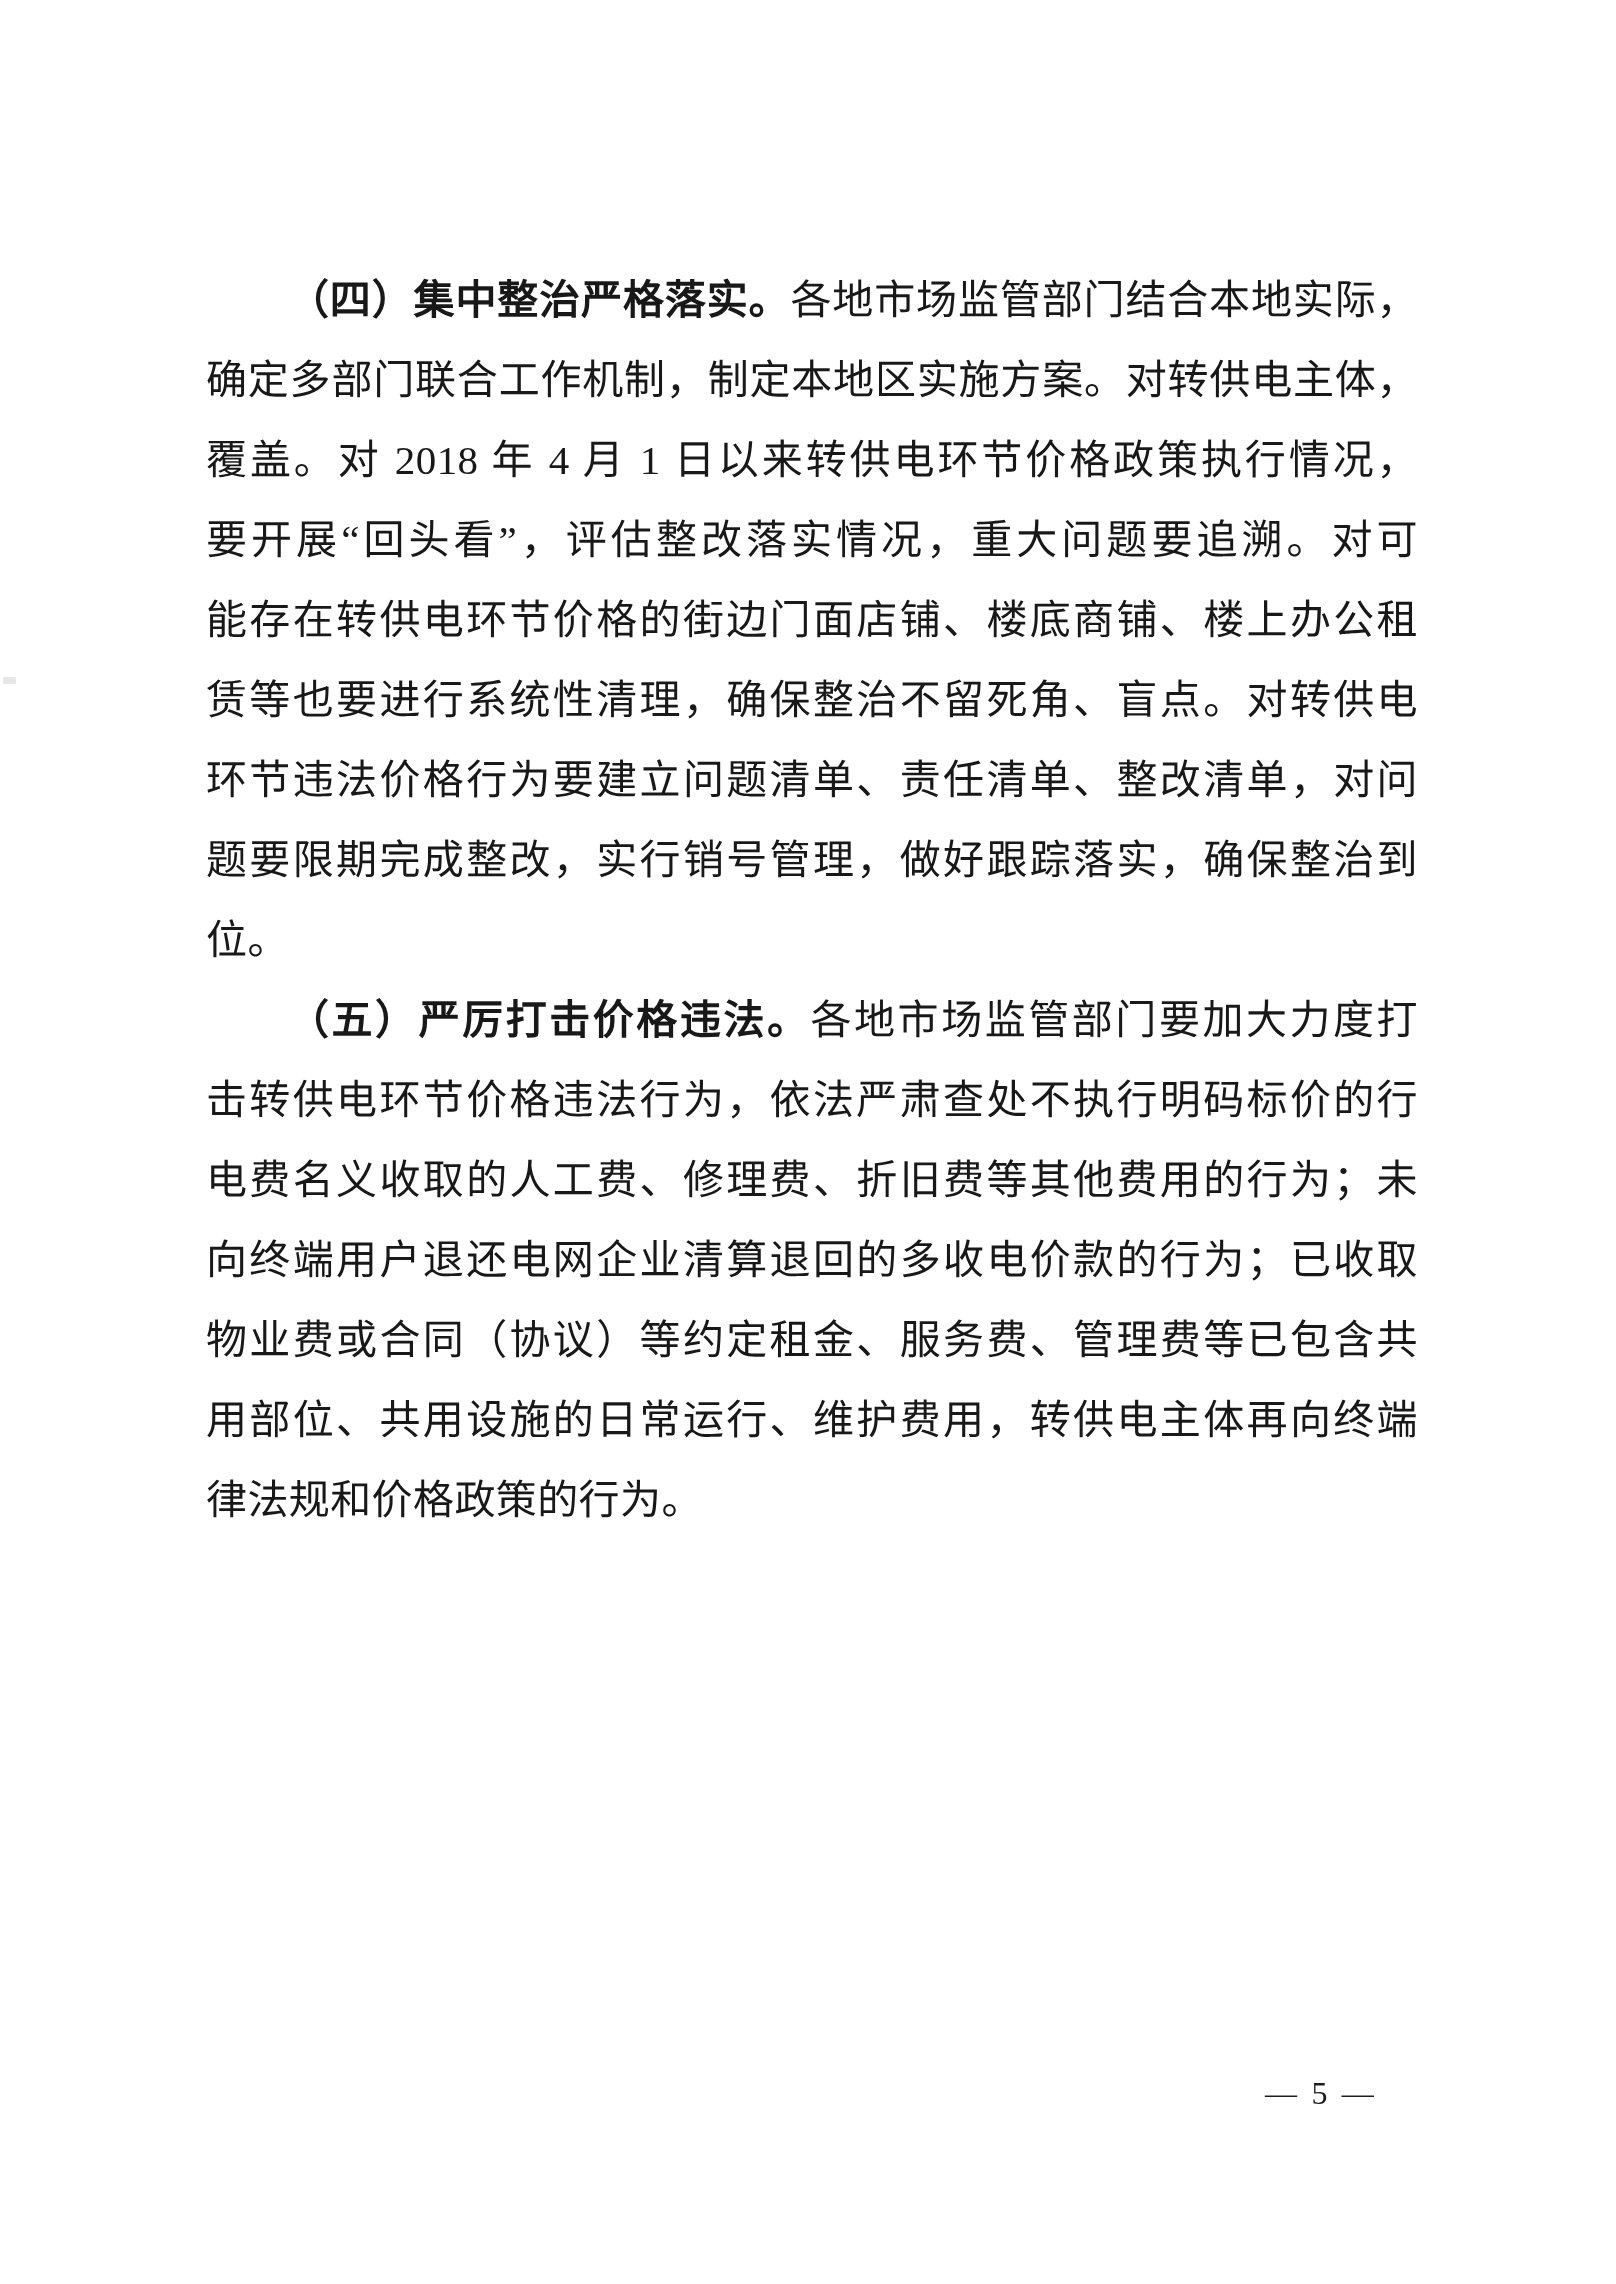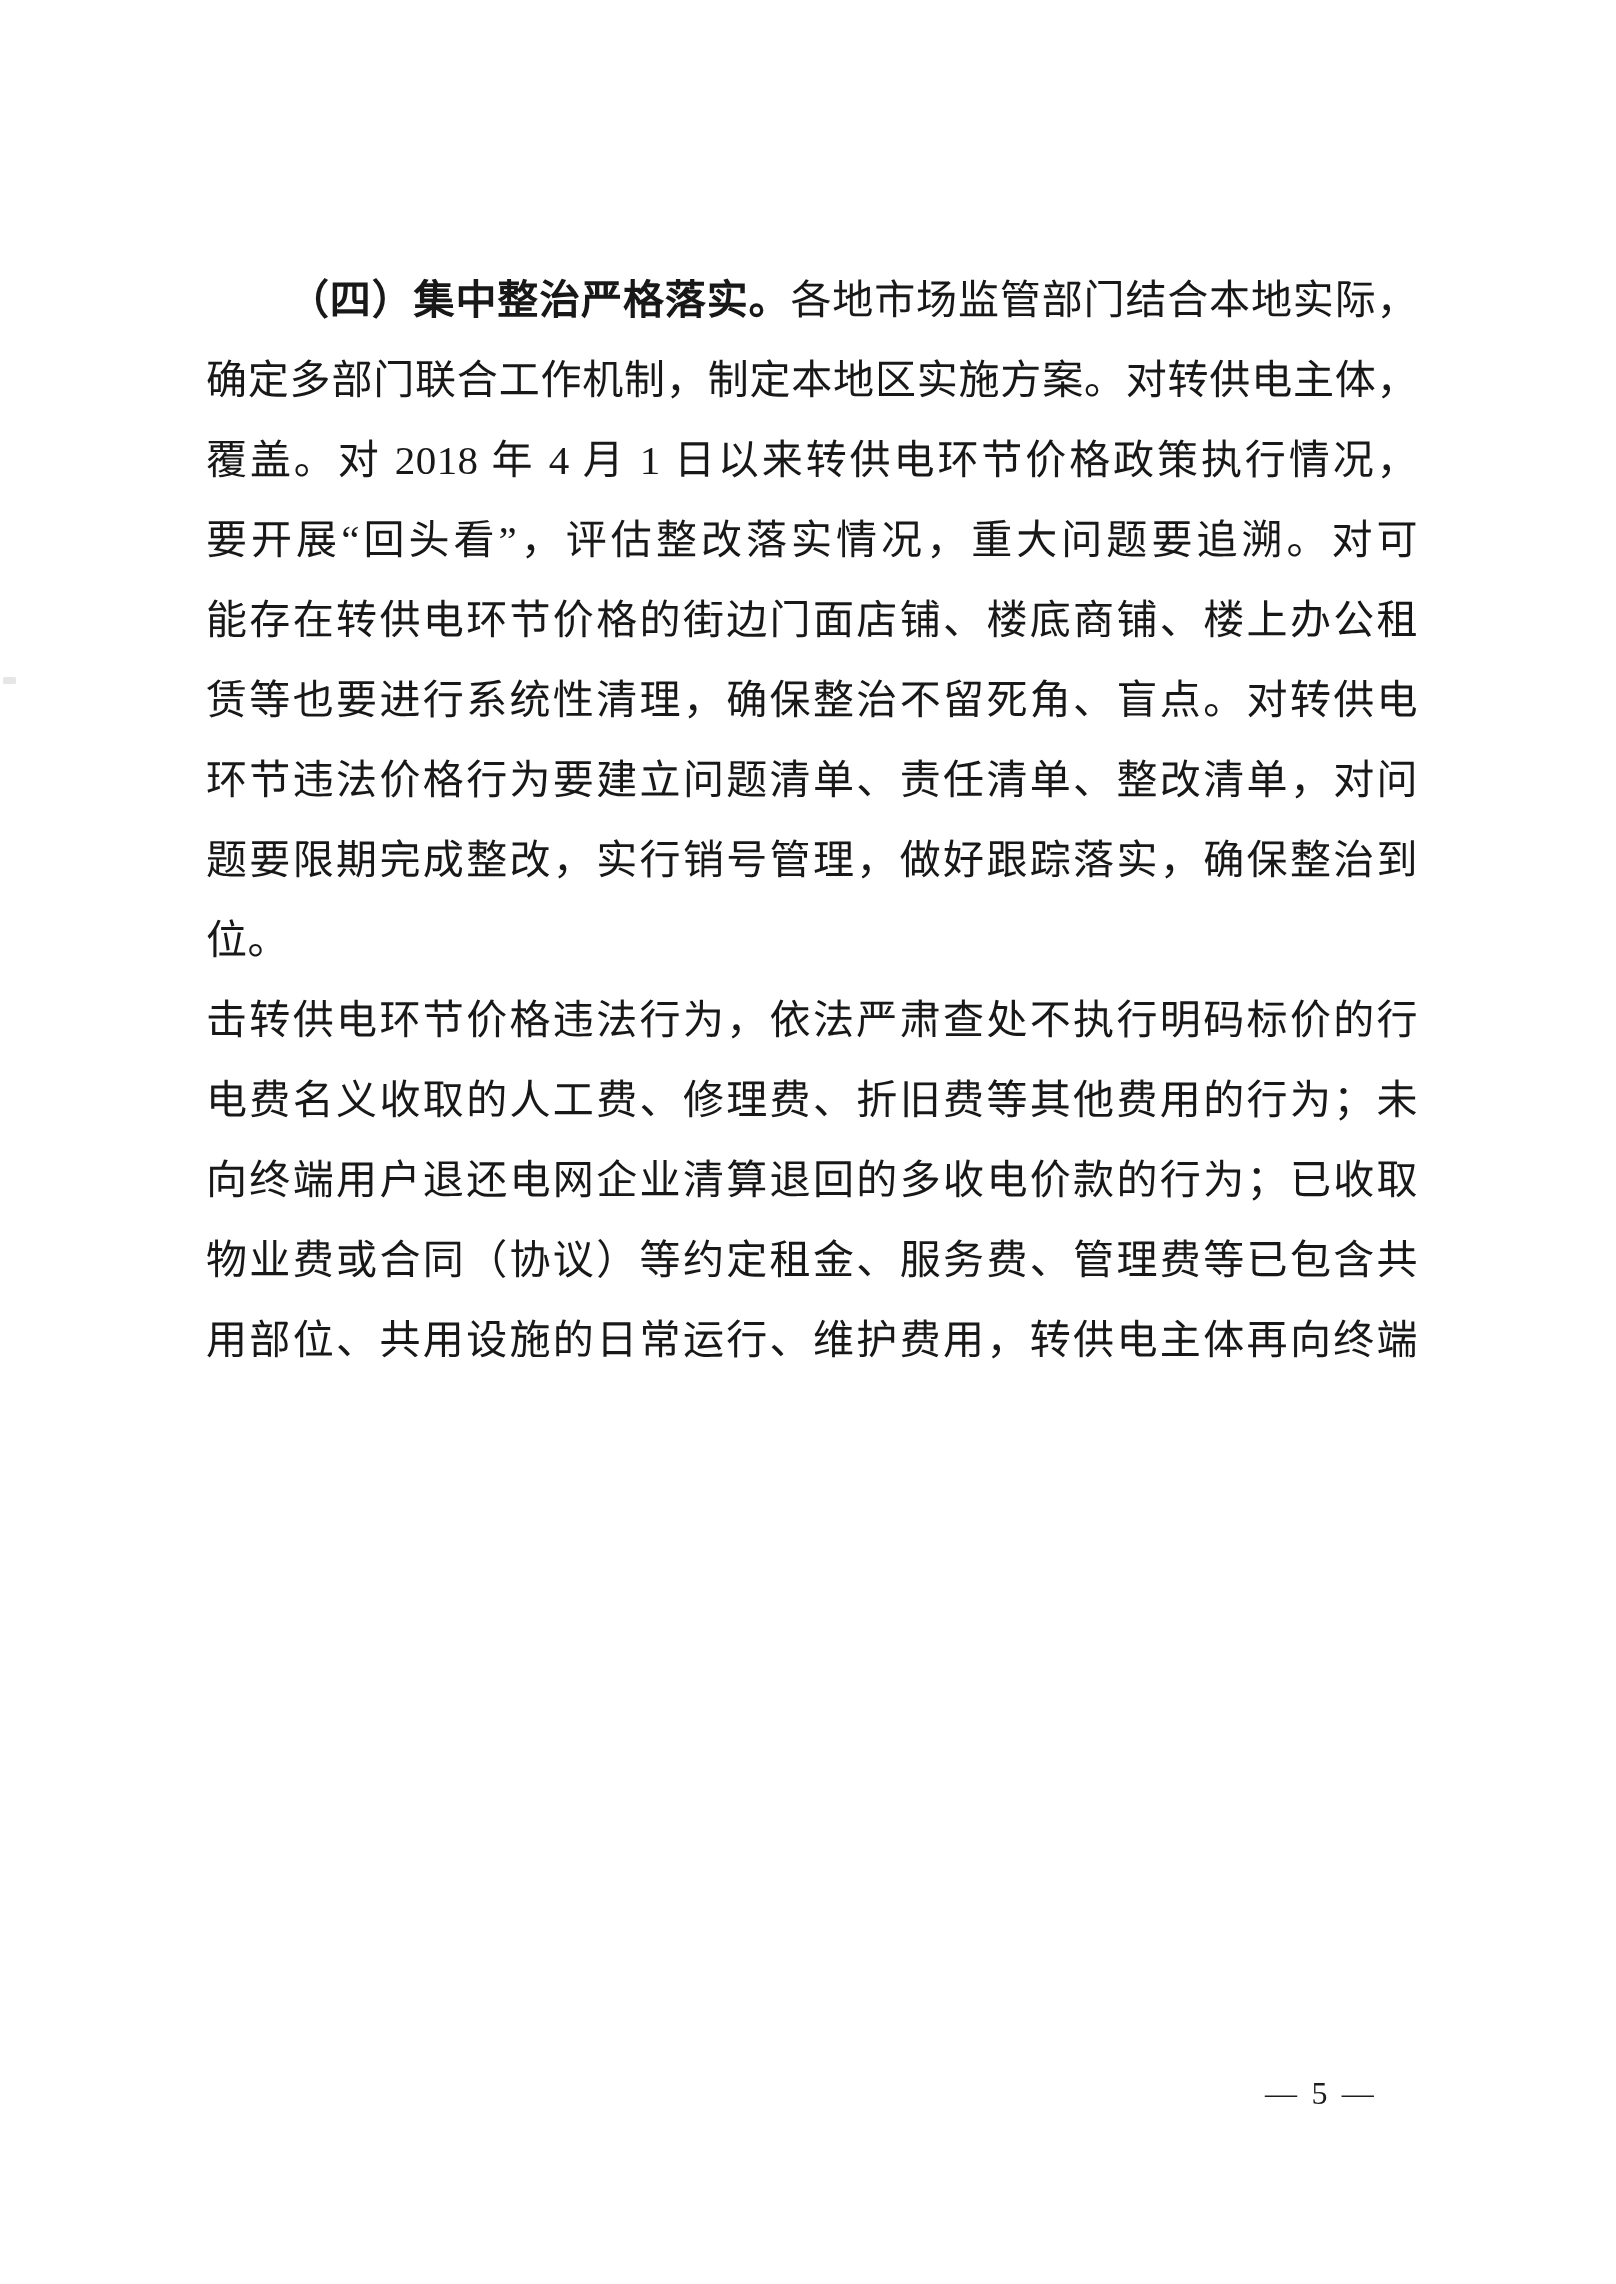--- a/index.html
+++ b/index.html
@@ -71,22 +71,24 @@
   <main class="text-block">
     <div class="text-line para-start"><span class="lead">（四）集中整治严格落实。</span><span>各地市场监管部门结合本地实际，</span></div>
     <div class="text-line"><span>确定多部门联合工作机制，制定本地区实施方案。对转供电主体，</span></div>
     <div class="text-line"><span>覆盖。对 2018 年 4 月 1 日以来转供电环节价格政策执行情况，</span></div>
     <div class="text-line"><span>要开展“回头看”，评估整改落实情况，重大问题要追溯。对可</span></div>
     <div class="text-line"><span>能存在转供电环节价格的街边门面店铺、楼底商铺、楼上办公租</span></div>
     <div class="text-line"><span>赁等也要进行系统性清理，确保整治不留死角、盲点。对转供电</span></div>
     <div class="text-line"><span>环节违法价格行为要建立问题清单、责任清单、整改清单，对问</span></div>
     <div class="text-line"><span>题要限期完成整改，实行销号管理，做好跟踪落实，确保整治到</span></div>
     <div class="text-line para-end"><span>位。</span></div>
+    <div class="text-line para-start"><span class="lead">（五）严厉打击价格违法。</span><span>各地市场监管部门要加大力度打</span></div>
     <div class="text-line"><span>击转供电环节价格违法行为，依法严肃查处不执行明码标价的行</span></div>
     <div class="text-line"><span>电费名义收取的人工费、修理费、折旧费等其他费用的行为；未</span></div>
     <div class="text-line"><span>向终端用户退还电网企业清算退回的多收电价款的行为；已收取</span></div>
     <div class="text-line"><span>物业费或合同（协议）等约定租金、服务费、管理费等已包含共</span></div>
     <div class="text-line"><span>用部位、共用设施的日常运行、维护费用，转供电主体再向终端</span></div>
+    <div class="text-line para-end"><span>律法规和价格政策的行为。</span></div>
   </main>
 
   <div class="page-number">— 5 —</div>
 </div>
 
 
 </body></html>

